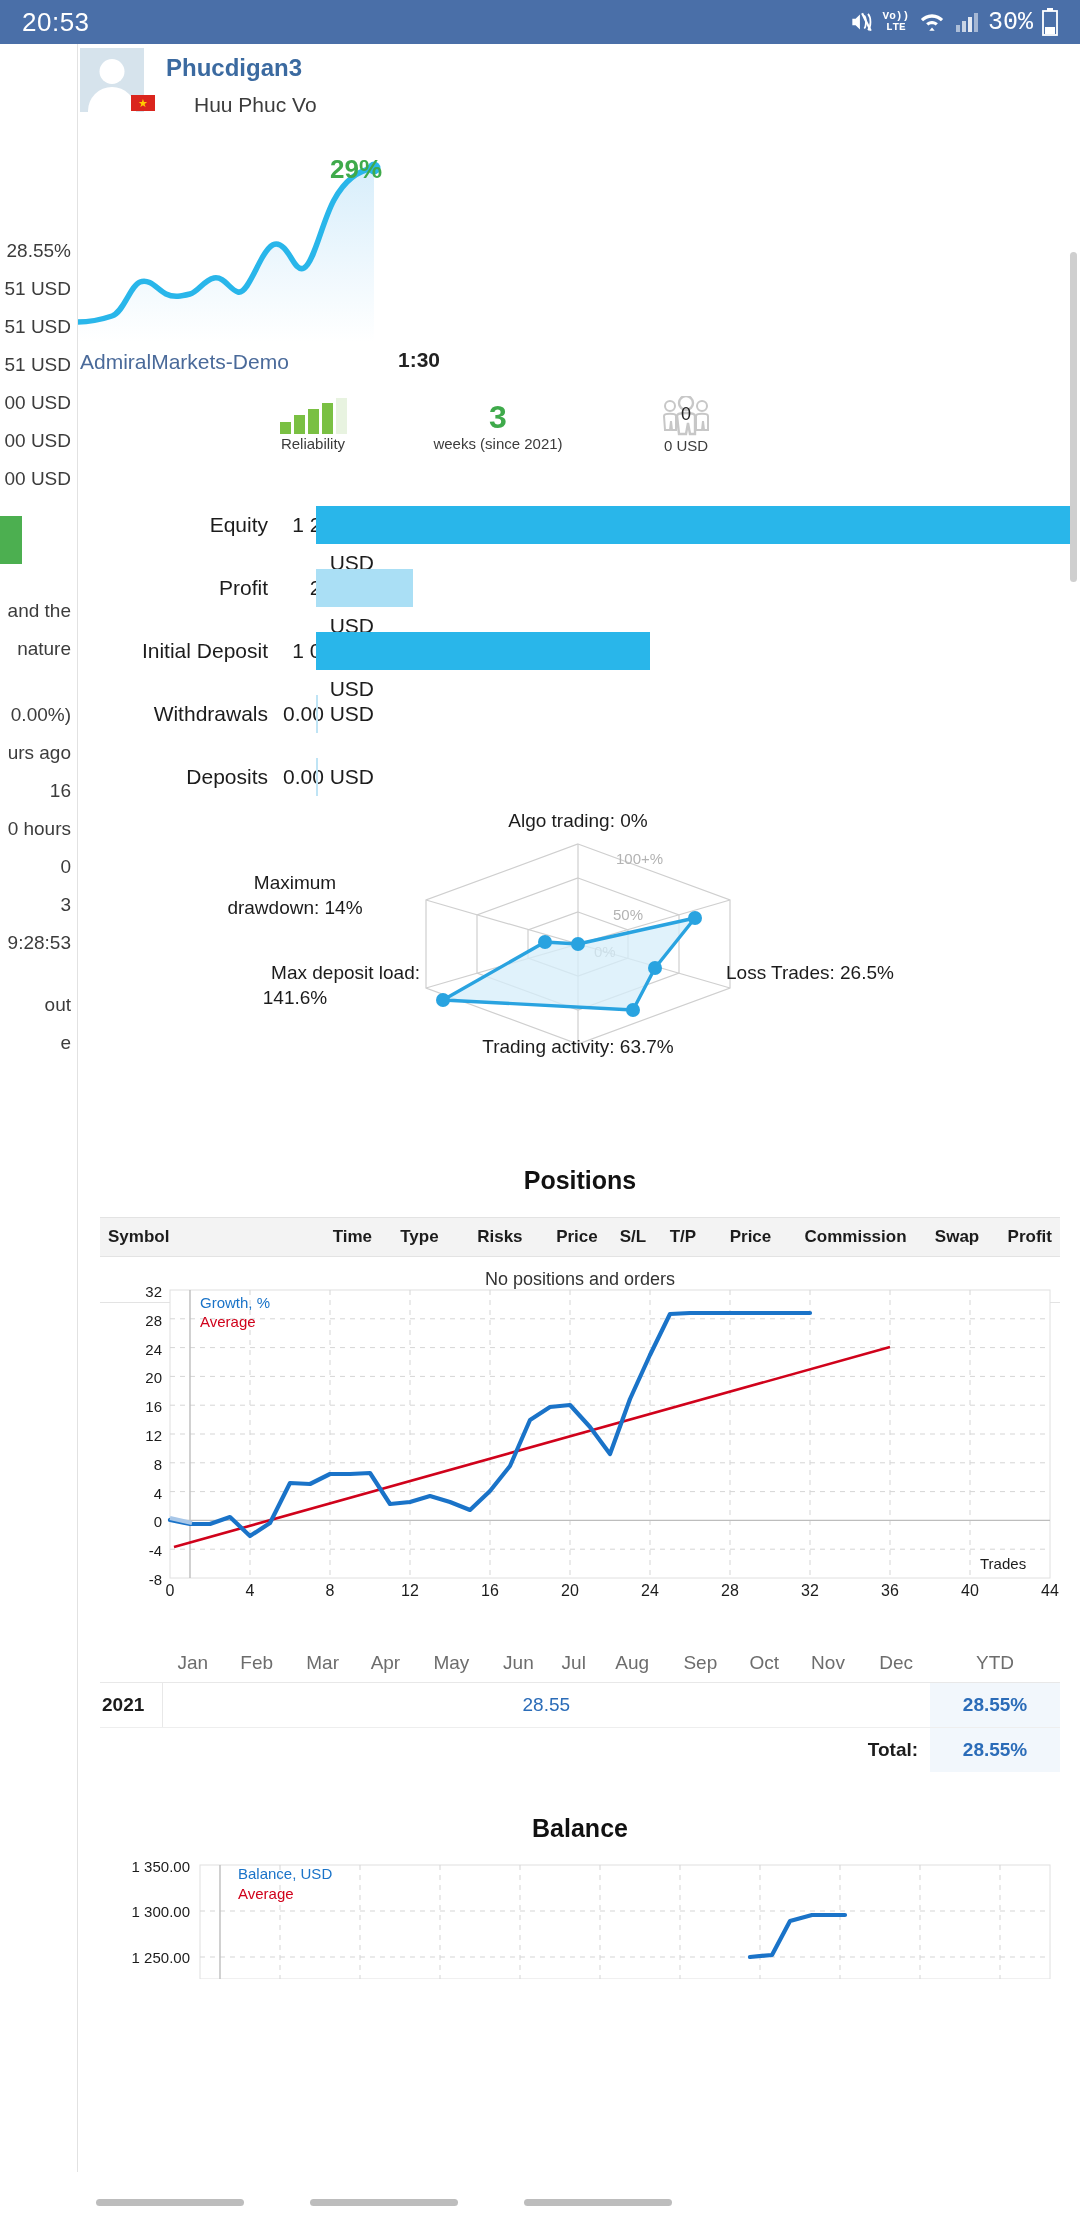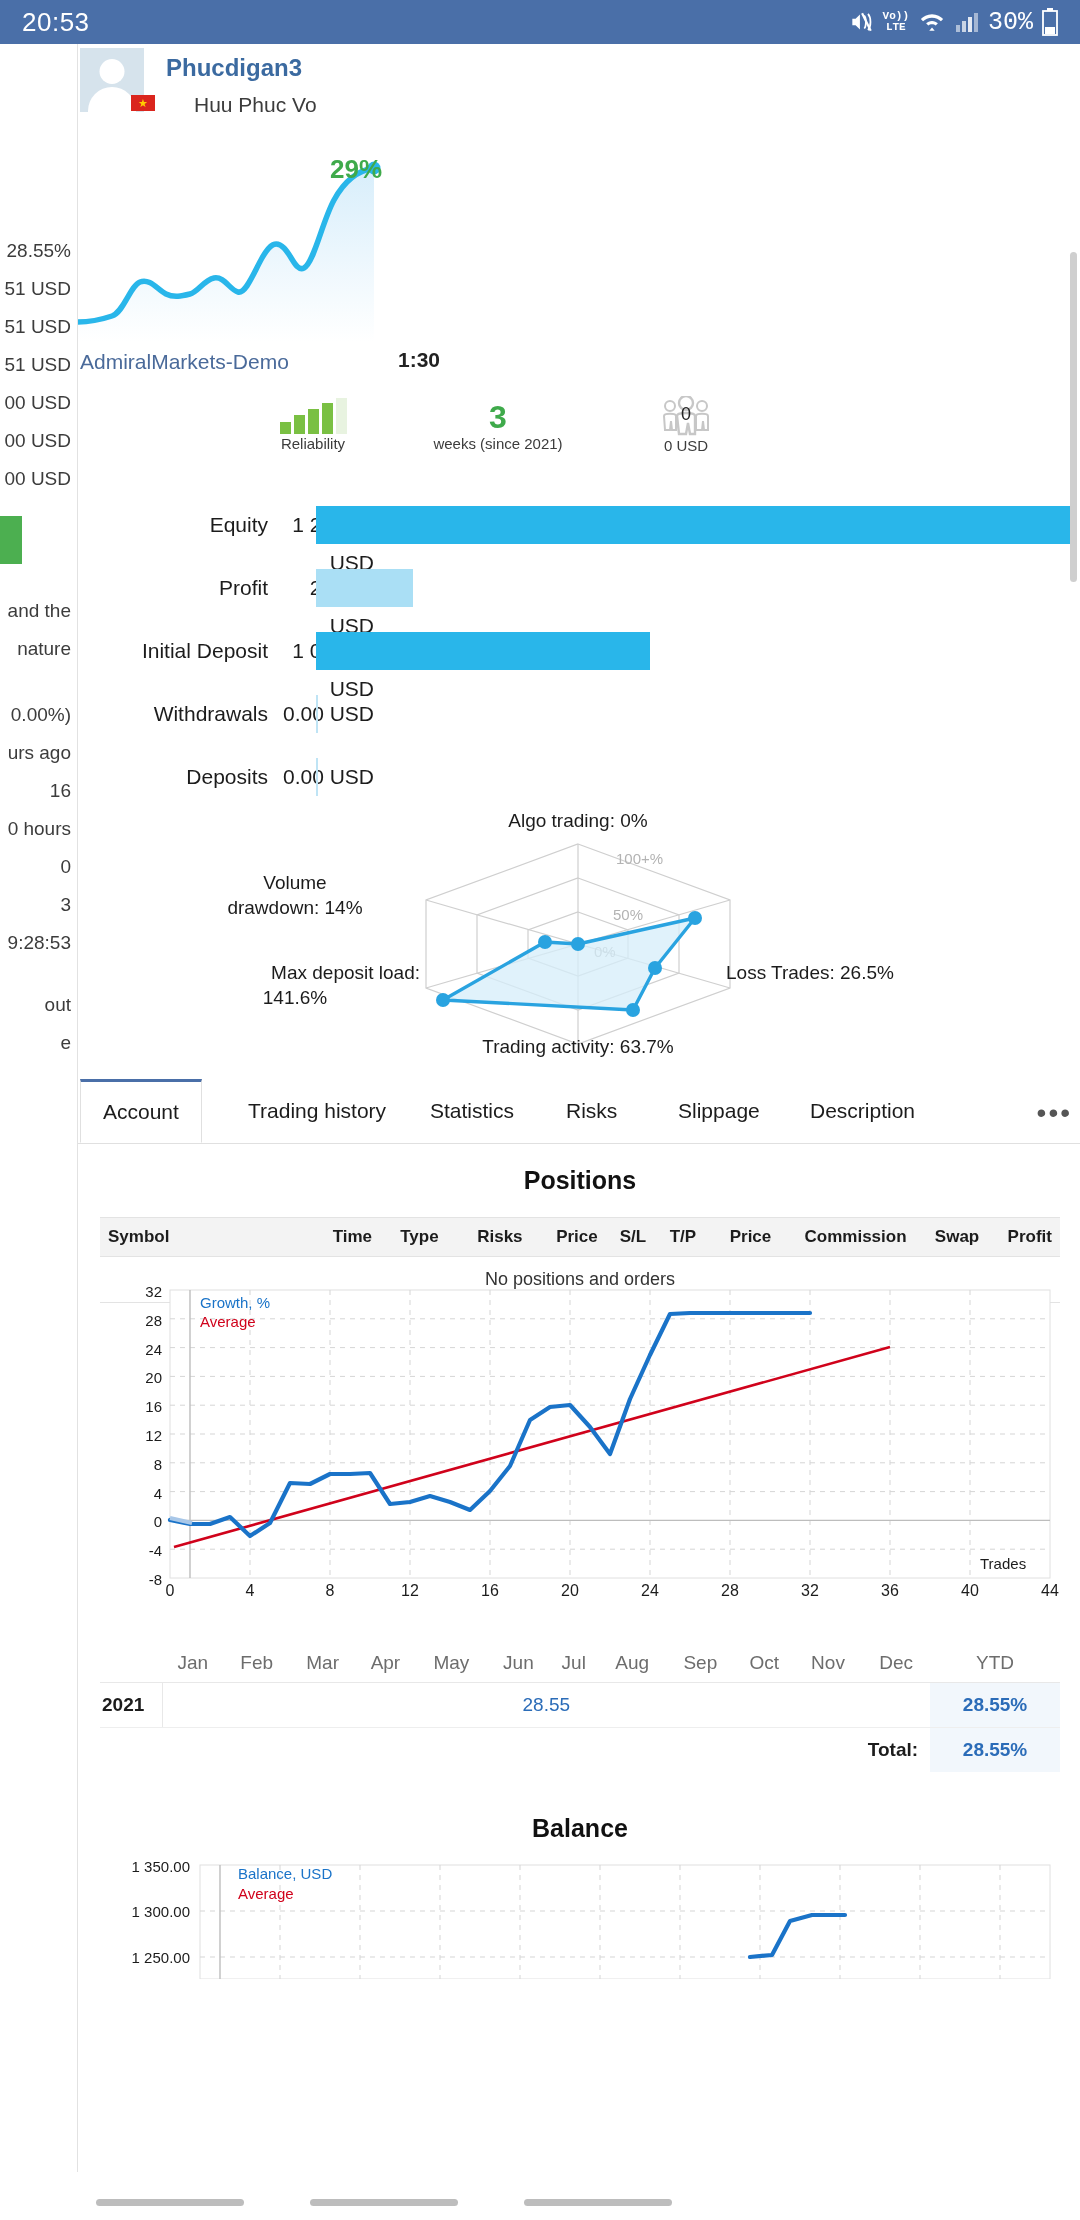--- a/index.html
+++ b/index.html
@@ -329,34 +329,25 @@
         </g>
       </svg>
       <div class="rl" style="left:200px; top:-14px; width:280px;">Algo trading: 0%</div>
       <div class="rl" style="left:488px; top:138px; width:230px; text-align:left;">Loss Trades: 26.5%</div>
       <div class="rl" style="left:200px; top:212px; width:280px;">Trading activity: 63.7%</div>
       <div class="rl" style="left:-68px; top:138px; width:250px; text-align:right;">
         <div>Max deposit load:</div>
         <div style="text-align:center">141.6%</div>
       </div>
       <div class="rl" style="left:-68px; top:48px; width:250px; text-align:center;">
-        <div>Volume</div>
+        <div>Maximum</div>
         <div>drawdown: 14%</div>
       </div>
     </div>
 
-    <div class="tabs">
-      <div class="tab active" style="left:2px;">Account</div>
-      <div class="tab" style="left:148px;">Trading history</div>
-      <div class="tab" style="left:330px;">Statistics</div>
-      <div class="tab" style="left:466px;">Risks</div>
-      <div class="tab" style="left:578px;">Slippage</div>
-      <div class="tab" style="left:710px;">Description</div>
-      <div class="tab-more">•••</div>
-    </div>
 
     <div class="pos">
       <div class="section-title">Positions</div>
       <table class="pos-table">
         <thead>
           <tr>
             <th class="first" style="width:230px">Symbol</th>
             <th style="width:90px">Time</th>
             <th style="width:70px">Type</th>
             <th style="width:90px">Risks</th>

